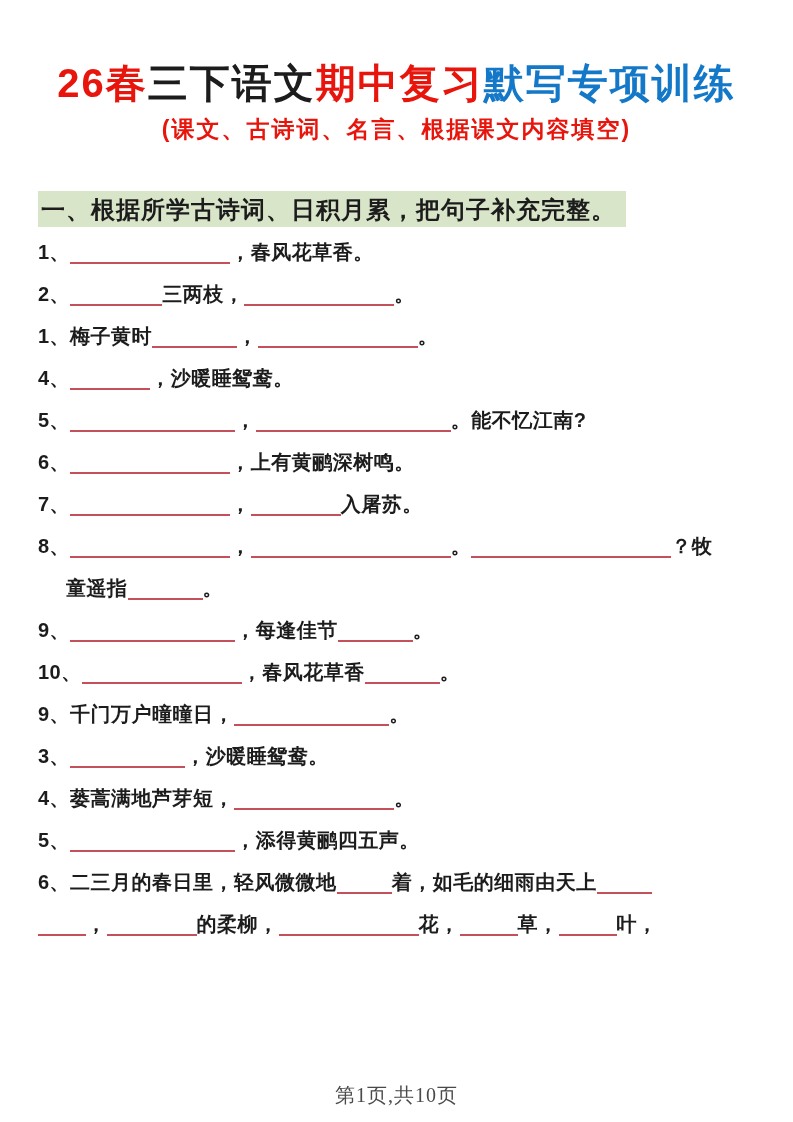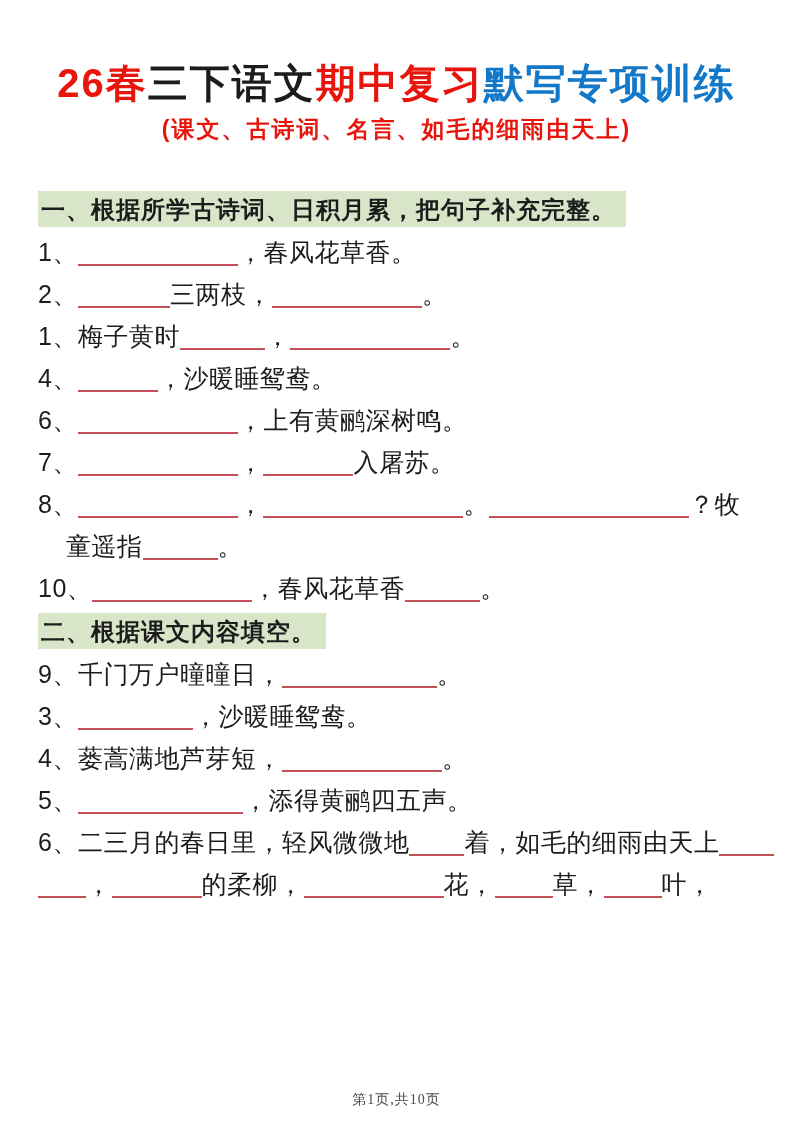--- a/index.html
+++ b/index.html
@@ -8,45 +8,46 @@
   .title{margin:60px 20px 0;text-align:center;font-size:40px;font-weight:bold;
          letter-spacing:2px;line-height:1.15;white-space:nowrap;}
   .subtitle{margin-top:8px;text-align:center;font-size:23px;font-weight:bold;
             letter-spacing:2px;color:var(--red,#e8150c);white-space:nowrap;}
   .content{margin:13px 30px 0 38px;}
   .heading-row{margin:46px 0 4px;}
   .heading-row.later{margin:4px 0;}
   .section-heading{display:inline-block;background:var(--hl,#d9e5c8);
                    font-size:24px;font-weight:bold;line-height:27px;
                    padding:5px 10px 4px 3px;letter-spacing:1px;white-space:nowrap;}
-  .qline{font-size:25px;line-height:42px;height:42px;white-space:nowrap;letter-spacing:0.5px;}
+  .qline{font-size:20px;line-height:42px;height:42px;white-space:nowrap;letter-spacing:0.5px;font-weight:bold;}
   .blank{display:inline-block;height:24px;border-bottom:2px solid var(--blank,#c4505c);
          vertical-align:-5px;}
   .footer{position:absolute;left:0;right:0;bottom:13px;text-align:center;
-          font-size:14px;color:#4a4a4a;letter-spacing:1px;
+          font-size:20px;color:#4a4a4a;letter-spacing:1px;
           font-family:"Liberation Serif","DejaVu Serif",serif;}
 </style>
 </head>
 <body>
 
 <div class="page">
   <h1 class="title"><span style="color: rgb(232, 21, 12);">26春</span><span style="color: rgb(28, 28, 28);">三下语文</span><span style="color: rgb(232, 21, 12);">期中复习</span><span style="color: rgb(20, 120, 200);">默写专项训练</span></h1>
-  <div class="subtitle">(课文、古诗词、名言、如毛的细雨由天上)</div>
+  <div class="subtitle">(课文、古诗词、名言、根据课文内容填空)</div>
   <div class="content">
       <div class="heading-row"><div class="section-heading">一、根据所学古诗词、日积月累，把句子补充完整。</div></div>
       <div class="qline"><span>1、</span><span class="blank" style="width: 160px;"></span><span>，春风花草香。</span></div>
       <div class="qline"><span>2、</span><span class="blank" style="width: 92px;"></span><span>三两枝，</span><span class="blank" style="width: 150px;"></span><span>。</span></div>
       <div class="qline"><span>1、梅子黄时</span><span class="blank" style="width: 85px;"></span><span>，</span><span class="blank" style="width: 160px;"></span><span>。</span></div>
       <div class="qline"><span>4、</span><span class="blank" style="width: 80px;"></span><span>，沙暖睡鸳鸯。</span></div>
+      <div class="qline"><span>5、</span><span class="blank" style="width: 165px;"></span><span>，</span><span class="blank" style="width: 195px;"></span><span>。能不忆江南?</span></div>
       <div class="qline"><span>6、</span><span class="blank" style="width: 160px;"></span><span>，上有黄鹂深树鸣。</span></div>
       <div class="qline"><span>7、</span><span class="blank" style="width: 160px;"></span><span>，</span><span class="blank" style="width: 90px;"></span><span>入屠苏。</span></div>
       <div class="qline"><span>8、</span><span class="blank" style="width: 160px;"></span><span>，</span><span class="blank" style="width: 200px;"></span><span>。</span><span class="blank" style="width: 200px;"></span><span>？牧</span></div>
       <div class="qline" style="padding-left: 28px;"><span>童遥指</span><span class="blank" style="width: 75px;"></span><span>。</span></div>
+      <div class="qline"><span>9、</span><span class="blank" style="width: 165px;"></span><span>，每逢佳节</span><span class="blank" style="width: 75px;"></span><span>。</span></div>
       <div class="qline"><span>10、</span><span class="blank" style="width: 160px;"></span><span>，春风花草香</span><span class="blank" style="width: 75px;"></span><span>。</span></div>
-      <div class="heading-row later"><div class="section-heading">二、根据课文内容填空。</div></div>
       <div class="qline"><span>9、千门万户曈曈日，</span><span class="blank" style="width: 155px;"></span><span>。</span></div>
       <div class="qline"><span>3、</span><span class="blank" style="width: 115px;"></span><span>，沙暖睡鸳鸯。</span></div>
       <div class="qline"><span>4、蒌蒿满地芦芽短，</span><span class="blank" style="width: 160px;"></span><span>。</span></div>
       <div class="qline"><span>5、</span><span class="blank" style="width: 165px;"></span><span>，添得黄鹂四五声。</span></div>
       <div class="qline"><span>6、二三月的春日里，轻风微微地</span><span class="blank" style="width: 55px;"></span><span>着，如毛的细雨由天上</span><span class="blank" style="width: 55px;"></span></div>
       <div class="qline"><span class="blank" style="width: 48px;"></span><span>，</span><span class="blank" style="width: 90px;"></span><span>的柔柳，</span><span class="blank" style="width: 140px;"></span><span>花，</span><span class="blank" style="width: 58px;"></span><span>草，</span><span class="blank" style="width: 58px;"></span><span>叶，</span></div>
     </div>
   <div class="footer">第1页,共10页</div>
 </div>
 

